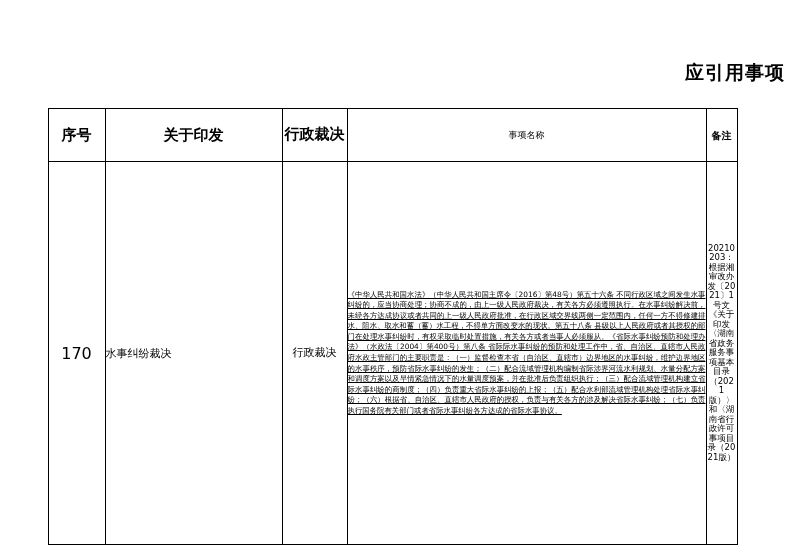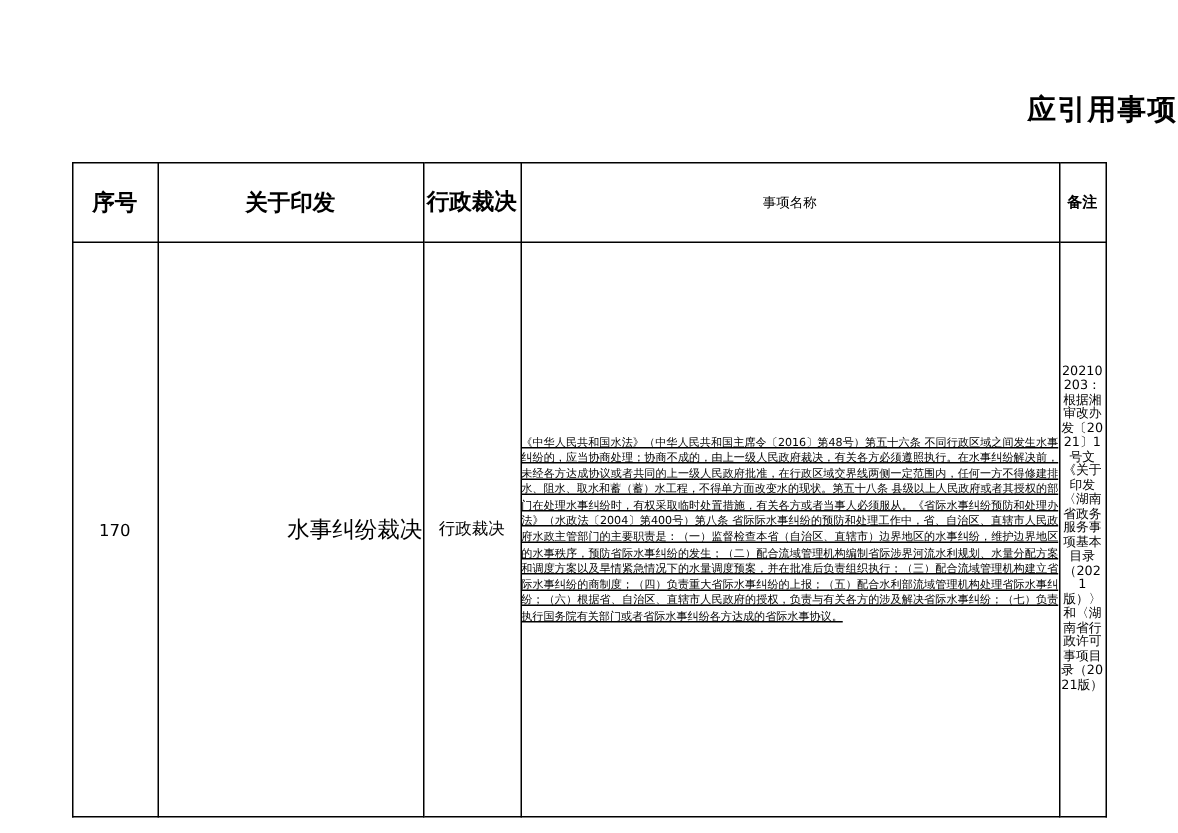--- a/index.html
+++ b/index.html
@@ -63,26 +63,26 @@
     width: 358px;
     font-size: 9px;
     font-weight: normal;
   }
   .hdr-remark {
     width: 30px;
     font-size: 10px;
     line-height: 1.1;
   }
   .row-seq {
-    font-size: 11px;
+    font-size: 16px;
     text-align: center;
   }
   .row-name {
-    font-size: 15px;
-    text-align: right;
+    font-size: 11px;
+    text-align: left;
   }
   .row-type {
     font-size: 11px;
     text-align: center;
     line-height: 1.25;
     margin-left: 47px;
   }
   .row-basis {
     font-size: 7.4px;
     line-height: 1.42;

